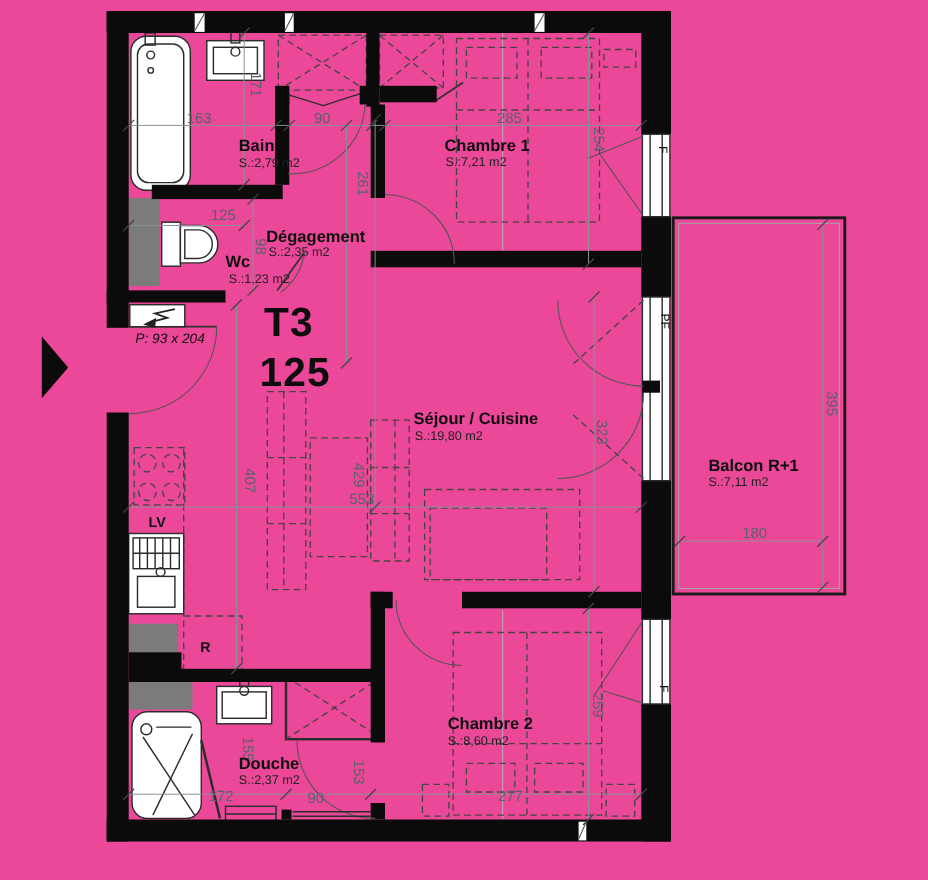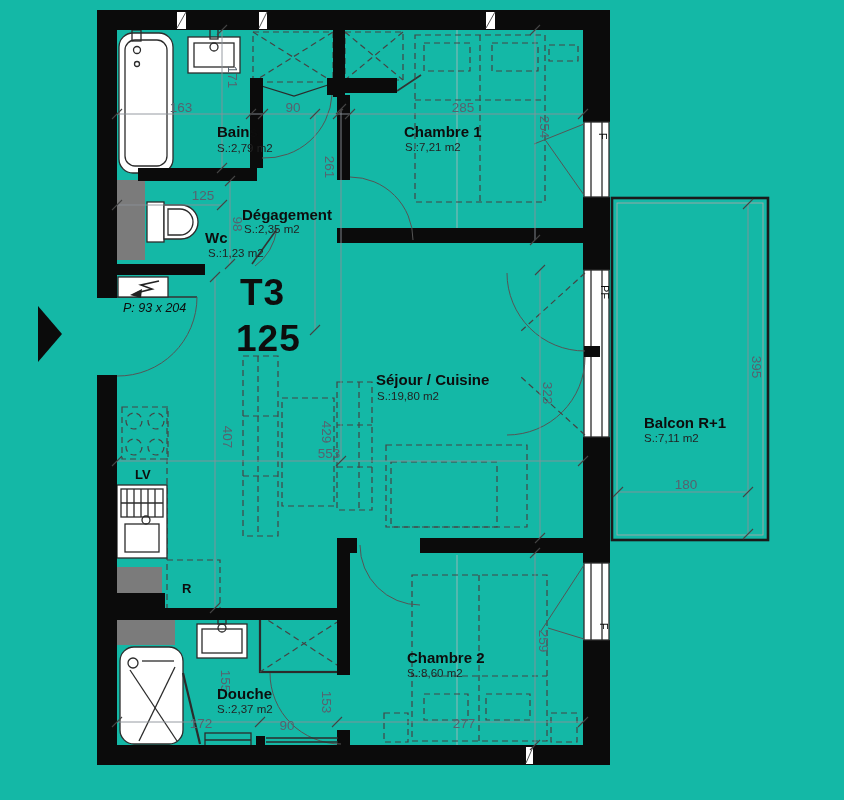--- a/index.html
+++ b/index.html
@@ -1,16 +1,16 @@
 <!DOCTYPE html>
 <html><head>
 <meta charset="utf-8">
 <style>
   html,body{margin:0;padding:0;background:#fff;}
-  #stage{position:relative;width:844px;height:800px;background:#14b8a6;overflow:hidden;
+  #stage{position:relative;width:844px;height:800px;background:#ec4899;overflow:hidden;
          font-family:"Liberation Sans",sans-serif;}
   svg{position:absolute;left:0;top:0;}
   .wall{fill:#0b0b0b;stroke:none;}
   .thin{fill:none;stroke:#2b2b2b;stroke-width:1.3;}
   .thin2{fill:none;stroke:#2b2b2b;stroke-width:2.2;}
   .fix{fill:#ffffff;stroke:#2b2b2b;stroke-width:1.3;}
   .dash{fill:none;stroke:#444;stroke-width:1.2;stroke-dasharray:6 4;}
   .arc{fill:none;stroke:#555;stroke-width:1;}
   .leaf{fill:none;stroke:#333;stroke-width:1.6;}
   .dim{stroke:#8a9097;stroke-width:0.9;fill:none;}

